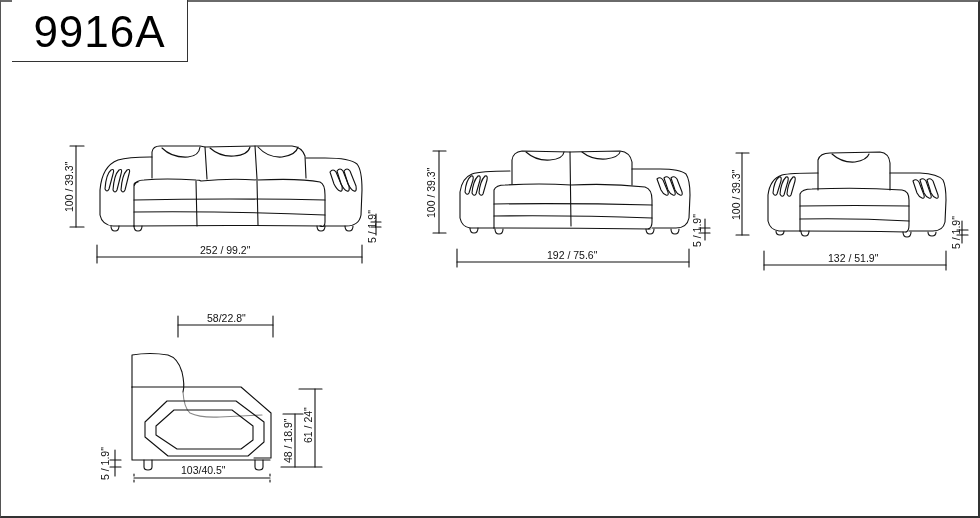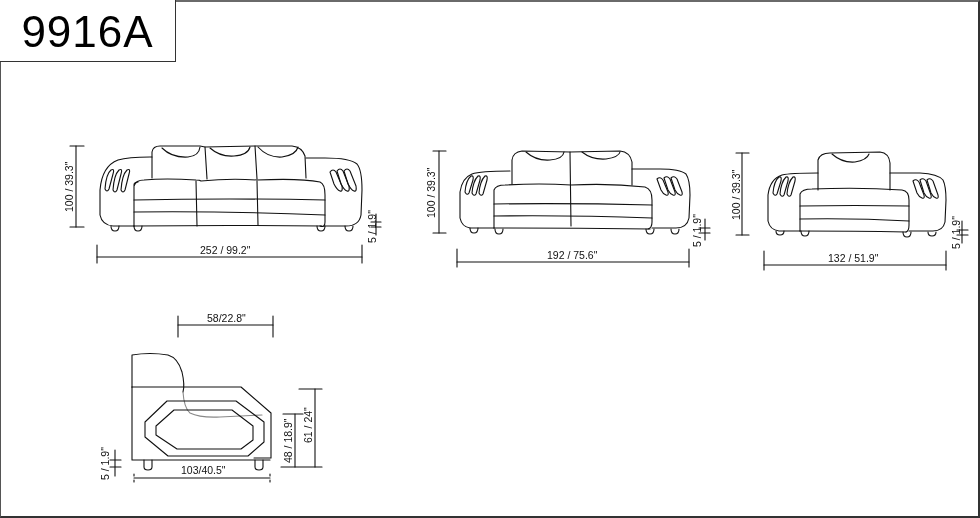--- a/index.html
+++ b/index.html
@@ -1,18 +1,18 @@
 <!DOCTYPE html>
 <html><head>
   <meta charset="utf-8">
   <style>
     html, body { margin: 0; padding: 0; background: #ffffff; }
     body { width: 980px; height: 518px; position: relative; overflow: hidden; font-family: "Liberation Sans", sans-serif; }
     .frame { position: absolute; left: 0; top: 0; width: 978px; height: 516px; border-top: 2px solid #6a6a6a; border-right: 2px solid #333; border-bottom: 2px solid #333; border-left: 1px solid #555; box-sizing: border-box; width: 980px; height: 518px; }
-    .title-box { position: absolute; left: 0; top: 0; width: 176px; height: 62px; border: 1px solid #333; border-top: none; border-left: none; background: #fff; box-sizing: border-box; display: flex; align-items: center; justify-content: center; }
+    .title-box { position: absolute; left: 12px; top: 0; width: 176px; height: 62px; border: 1px solid #333; border-top: none; border-left: none; background: #fff; box-sizing: border-box; display: flex; align-items: center; justify-content: center; }
     .title-text { font-size: 44px; color: #000; letter-spacing: 1px; margin-top: 2px; }
     svg.drawing { position: absolute; left: 0; top: 0; }
     .lbl { font-family: "Liberation Sans", sans-serif; font-size: 10.5px; fill: #111; }
   </style>
 </head>
 <body>
 
 <div class="frame"></div>
 
 <div class="title-box">

